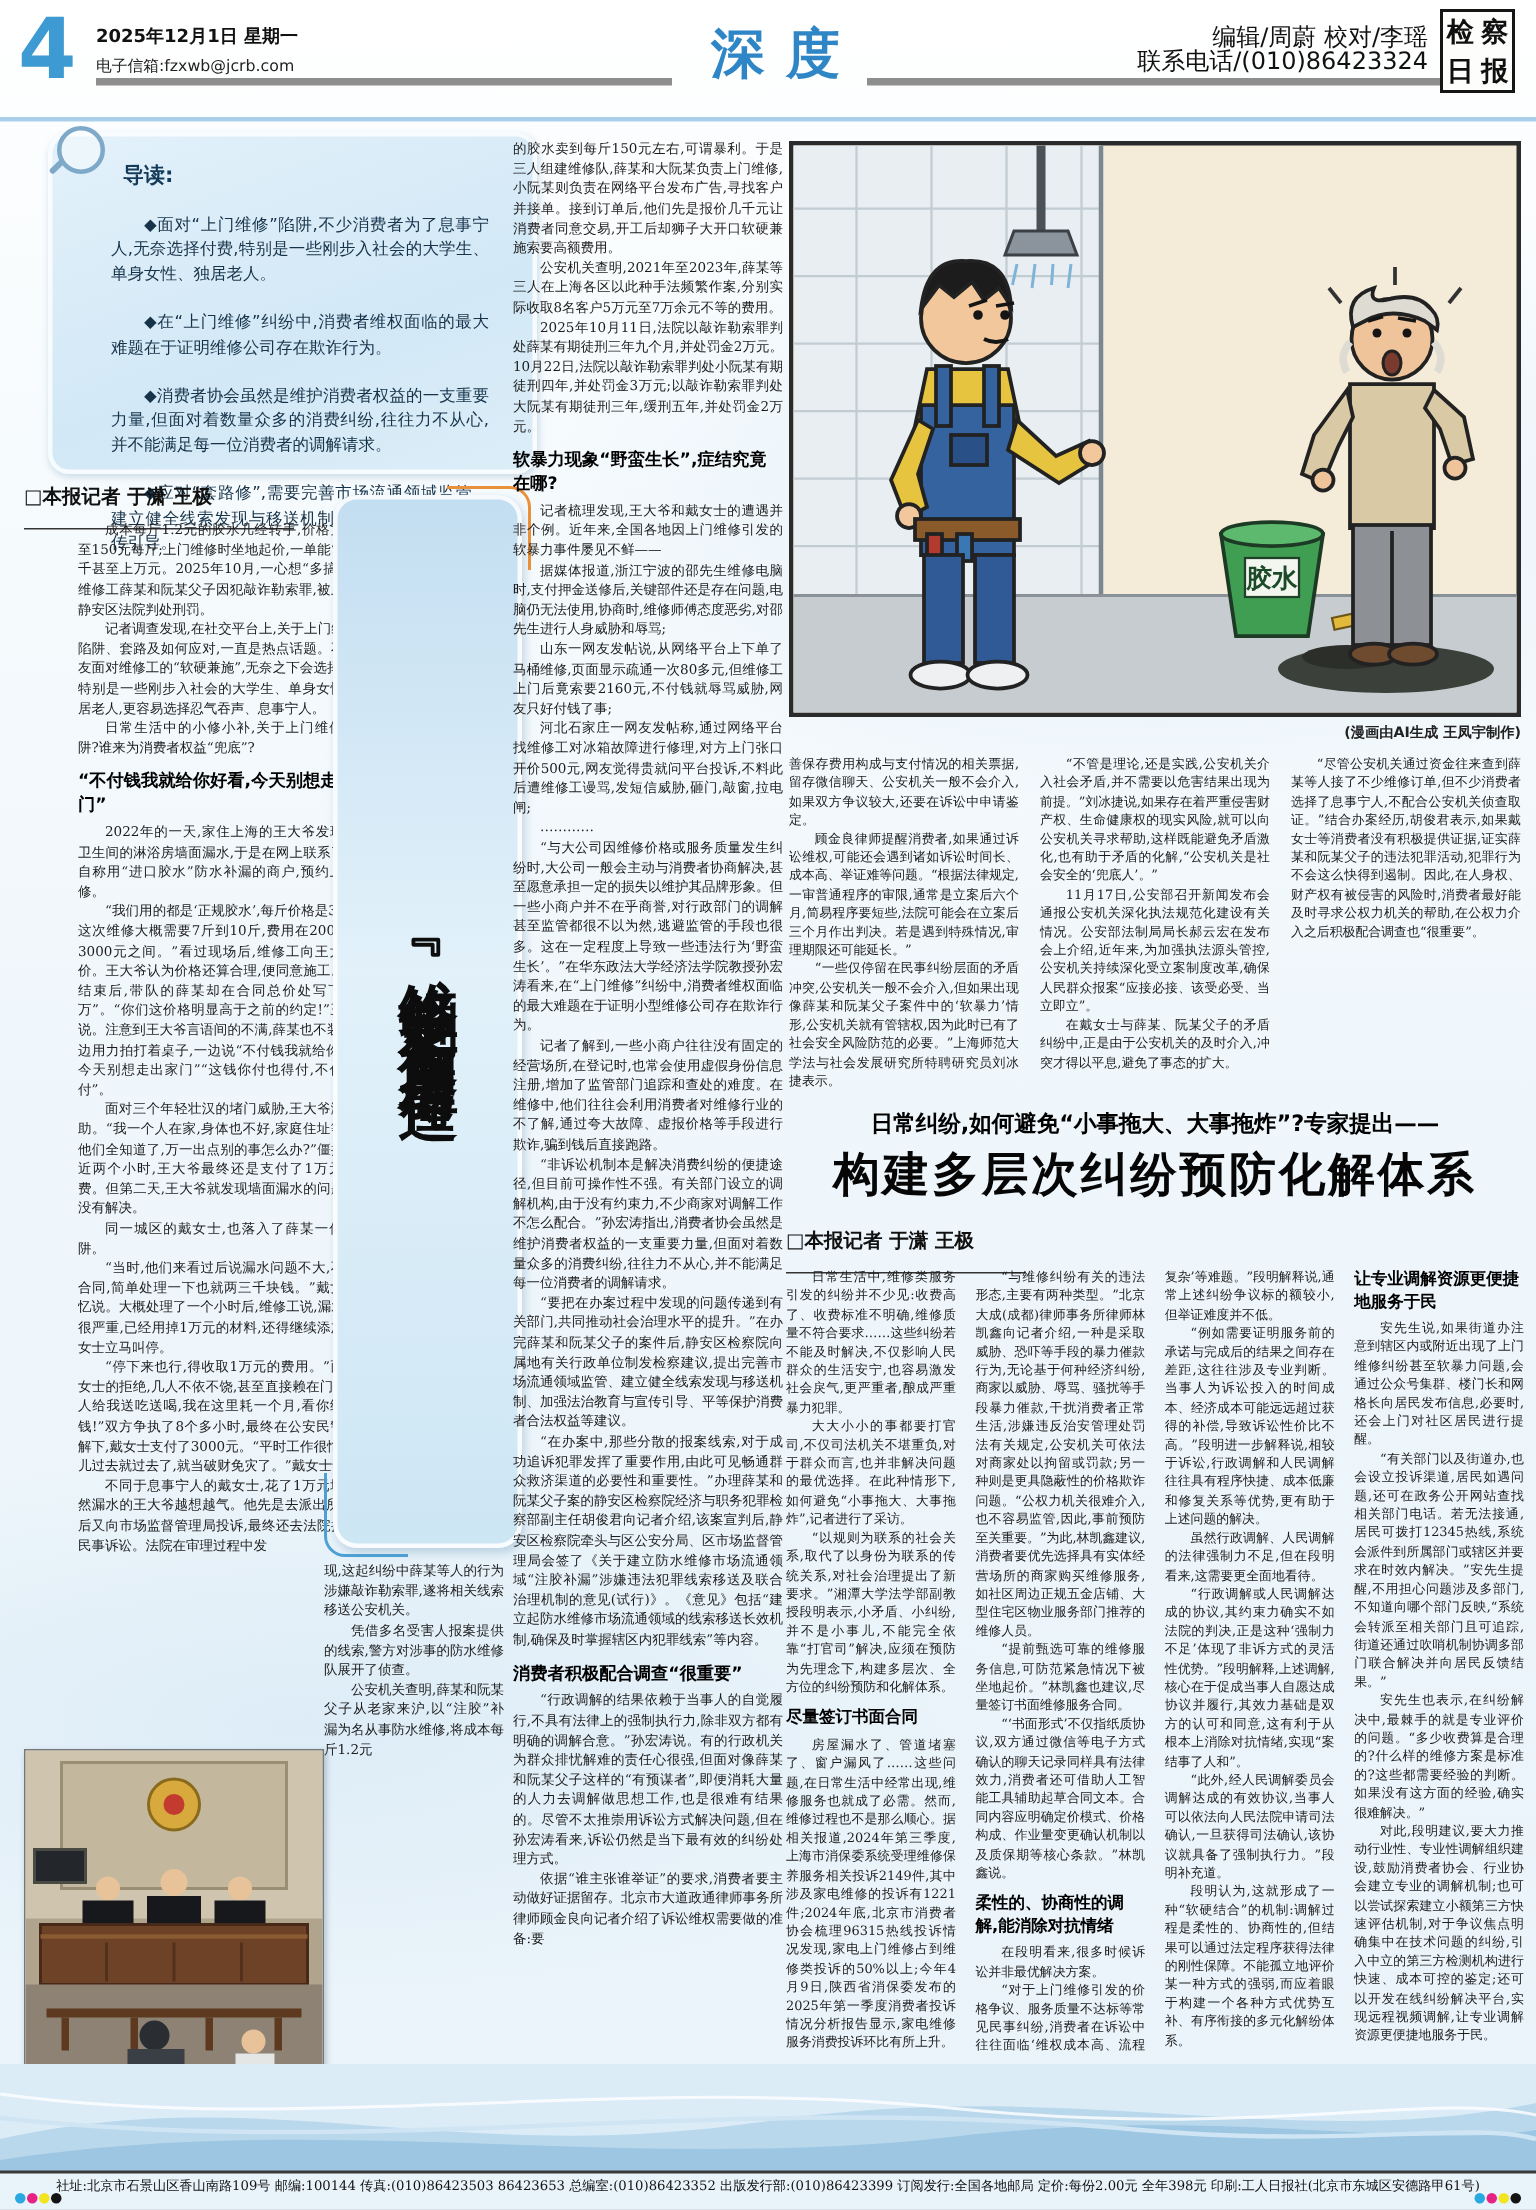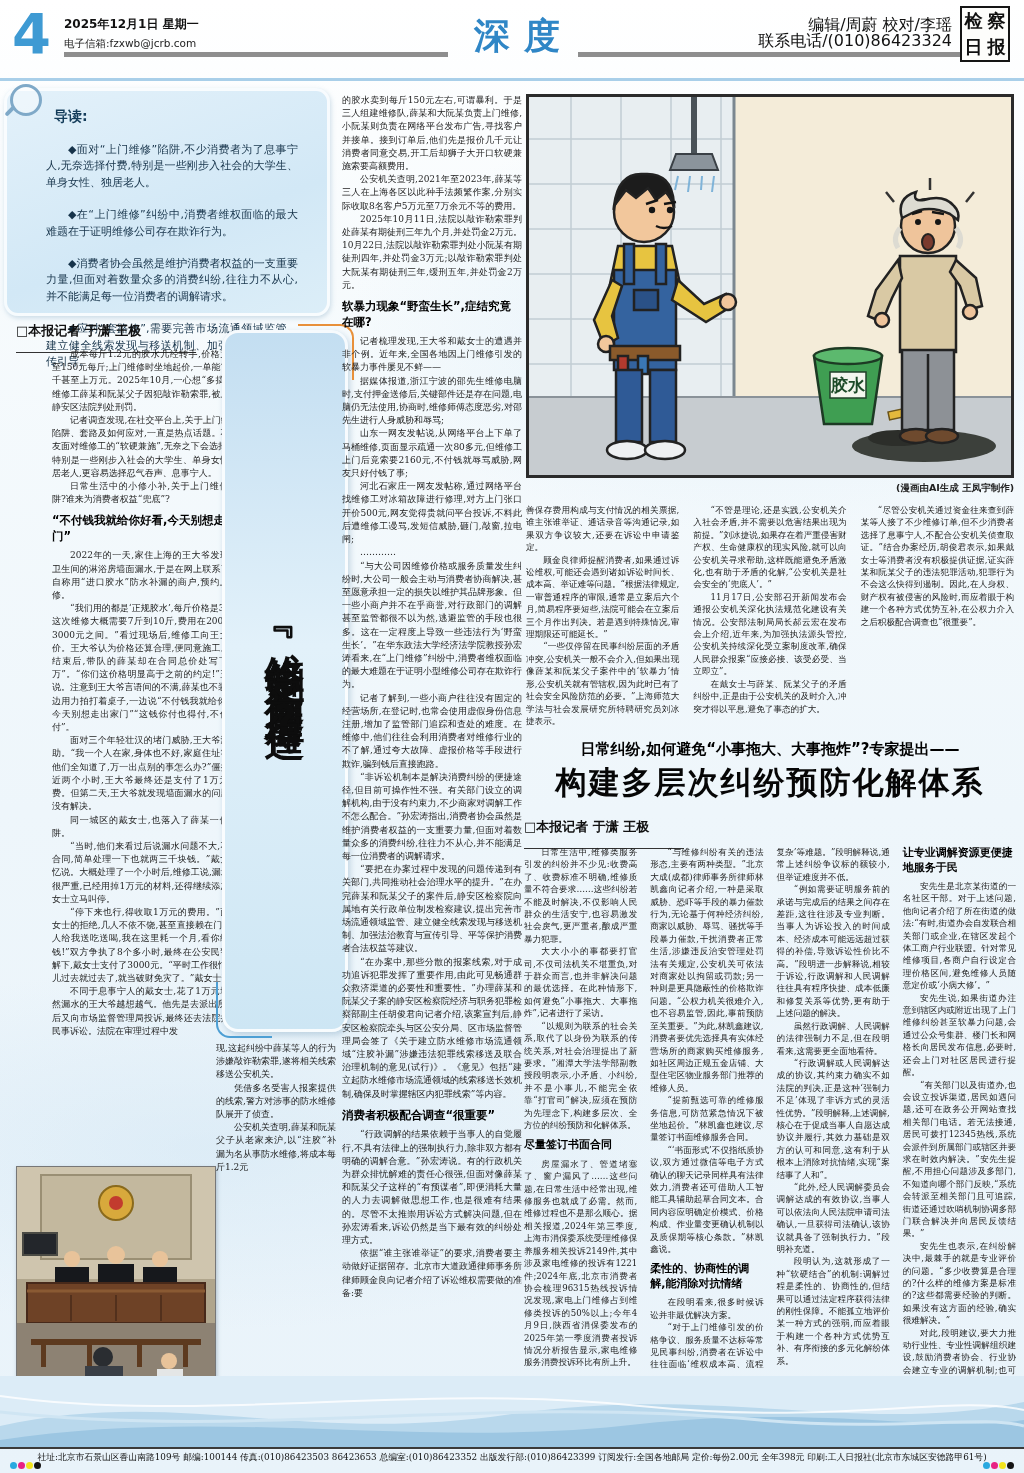--- a/index.html
+++ b/index.html
@@ -21,21 +21,21 @@
   .section-title{position:absolute;left:452px;top:12px;width:130px;text-align:center;
       font-family:"DejaVu Sans","Liberation Sans",sans-serif;font-weight:bold;font-size:36px;
       letter-spacing:14px;color:#2f86c6;text-indent:14px;}
   .editor-block{position:absolute;right:72px;top:17px;text-align:right;
       font-family:"DejaVu Sans","Liberation Sans",sans-serif;font-size:16px;color:#111;line-height:16px;}
   .logo{position:absolute;right:14px;top:6px;width:46px;height:52px;border:2.5px solid #151515;
         background:#fdfdfb;display:grid;grid-template-columns:1fr 1fr;align-items:center;justify-items:center;
         font-family:"DejaVu Serif","Liberation Serif",serif;font-weight:bold;font-size:18px;color:#101010;}
   .blue-rule{position:absolute;left:0;top:78px;width:1024px;height:3px;background:#a9cfe9;}
   
-  .highlights{position:absolute;left:4px;top:88px;width:326px;height:228px;border-radius:14px;
+  .highlights{position:absolute;left:32px;top:88px;width:326px;height:228px;border-radius:14px;
       background:linear-gradient(160deg,#e3f1fa 0%,#d2e8f6 60%,#dceef8 100%);
       box-shadow:0 0 0 3px rgba(255,255,255,.8) inset, 1px 2px 5px rgba(120,160,190,.35);
       padding:18px 16px 10px 26px;box-sizing:border-box;}
   .magnifier{position:absolute;left:6px;top:-4px;width:26px;height:26px;border:3px solid #7fa9c8;
       border-radius:50%;background:rgba(255,255,255,.4);}
   .magnifier::after{content:"";position:absolute;left:-9px;top:22px;width:12px;height:4px;background:#7fa9c8;
       transform:rotate(135deg);border-radius:2px;}
   .highlights-title{font-family:"DejaVu Sans","Liberation Sans",sans-serif;font-weight:bold;
       font-size:14px;color:#143c5a;margin:2px 0 6px 24px;}
   .highlights-body .para{font-family:"DejaVu Sans","Liberation Sans",sans-serif;font-size:11px;
@@ -269,27 +269,27 @@
           <circle cx="412" cy="128" r="3" fill="#151515"></circle>
         <path d="M386 120 l10 -3 M406 118 l12 2" stroke="#151515" stroke-width="2.5" fill="none"></path>
         <ellipse cx="402" cy="148" rx="6" ry="8" fill="#7a3a2e" stroke="#222" stroke-width="2"></ellipse>
         <path d="M368 108 l-8 -10 M440 108 l8 -10 M404 96 l0 -12" stroke="#333" stroke-width="2.5"></path>
       </g>
     </svg>
   </div>
   <div class="comic-caption">(漫画由AI生成 王凤宇制作)</div>
 
   <div class="textcol continuation cont-start">
-      <p class="para">善保存费用构成与支付情况的相关票据,谁主张谁举证、通话录音等沟通记录,如果双方争议较大,还要在诉讼中申请鉴定。</p>
+      <p class="para">善保存费用构成与支付情况的相关票据,留存微信聊天、公安机关一般不会介入,如果双方争议较大,还要在诉讼中申请鉴定。</p>
       <p class="para">顾金良律师提醒消费者,如果通过诉讼维权,可能还会遇到诸如诉讼时间长、成本高、举证难等问题。“根据法律规定,一审普通程序的审限,通常是立案后六个月,简易程序要短些,法院可能会在立案后三个月作出判决。若是遇到特殊情况,审理期限还可能延长。”</p>
       <p class="para">“一些仅停留在民事纠纷层面的矛盾冲突,公安机关一般不会介入,但如果出现像薛某和阮某父子案件中的‘软暴力’情形,公安机关就有管辖权,因为此时已有了社会安全风险防范的必要。”上海师范大学法与社会发展研究所特聘研究员刘冰捷表示。</p>
       <p class="para">“不管是理论,还是实践,公安机关介入社会矛盾,并不需要以危害结果出现为前提。”刘冰捷说,如果存在着严重侵害财产权、生命健康权的现实风险,就可以向公安机关寻求帮助,这样既能避免矛盾激化,也有助于矛盾的化解,“公安机关是社会安全的‘兜底人’。”</p>
       <p class="para">11月17日,公安部召开新闻发布会通报公安机关深化执法规范化建设有关情况。公安部法制局局长郝云宏在发布会上介绍,近年来,为加强执法源头管控,公安机关持续深化受立案制度改革,确保人民群众报案“应接必接、该受必受、当立即立”。</p>
       <p class="para">在戴女士与薛某、阮某父子的矛盾纠纷中,正是由于公安机关的及时介入,冲突才得以平息,避免了事态的扩大。</p>
-      <p class="para">“尽管公安机关通过资金往来查到薛某等人接了不少维修订单,但不少消费者选择了息事宁人,不配合公安机关侦查取证。”结合办案经历,胡俊君表示,如果戴女士等消费者没有积极提供证据,证实薛某和阮某父子的违法犯罪活动,犯罪行为不会这么快得到遏制。因此,在人身权、财产权有被侵害的风险时,而应着眼于构建一个各种方式优势互补,在公权力介入之后积极配合调查也“很重要”。</p>
+      <p class="para">“尽管公安机关通过资金往来查到薛某等人接了不少维修订单,但不少消费者选择了息事宁人,不配合公安机关侦查取证。”结合办案经历,胡俊君表示,如果戴女士等消费者没有积极提供证据,证实薛某和阮某父子的违法犯罪活动,犯罪行为不会这么快得到遏制。因此,在人身权、财产权有被侵害的风险时,消费者最好能及时寻求公权力机关的帮助,在公权力介入之后积极配合调查也“很重要”。</p>
     </div>
 
   <div class="a2-kicker">日常纠纷,如何避免“小事拖大、大事拖炸”?专家提出——</div>
   <div class="a2-title">构建多层次纠纷预防化解体系</div>
   <div class="byline a2-byline">□本报记者 于潇 王极</div>
   <div class="textcol a2-cols">
       <p class="para">日常生活中,维修类服务引发的纠纷并不少见:收费高了、收费标准不明确,维修质量不符合要求……这些纠纷若不能及时解决,不仅影响人民群众的生活安宁,也容易激发社会戾气,更严重者,酿成严重暴力犯罪。</p>
       <p class="para">大大小小的事都要打官司,不仅司法机关不堪重负,对于群众而言,也并非解决问题的最优选择。在此种情形下,如何避免“小事拖大、大事拖炸”,记者进行了采访。</p>
       <p class="para">“以规则为联系的社会关系,取代了以身份为联系的传统关系,对社会治理提出了新要求。”湘潭大学法学部副教授段明表示,小矛盾、小纠纷,并不是小事儿,不能完全依靠“打官司”解决,应须在预防为先理念下,构建多层次、全方位的纠纷预防和化解体系。</p>
       <h4 class="subhead">尽量签订书面合同</h4>
@@ -299,21 +299,20 @@
       <p class="para">“‘书面形式’不仅指纸质协议,双方通过微信等电子方式确认的聊天记录同样具有法律效力,消费者还可借助人工智能工具辅助起草合同文本。合同内容应明确定价模式、价格构成、作业量变更确认机制以及质保期等核心条款。”林凯鑫说。</p>
       <h4 class="subhead">柔性的、协商性的调解,能消除对抗情绪</h4>
       <p class="para">在段明看来,很多时候诉讼并非最优解决方案。</p>
       <p class="para">“对于上门维修引发的价格争议、服务质量不达标等常见民事纠纷,消费者在诉讼中往往面临‘维权成本高、流程复杂’等难题。”段明解释说,通常上述纠纷争议标的额较小,但举证难度并不低。</p>
       <p class="para">“例如需要证明服务前的承诺与完成后的结果之间存在差距,这往往涉及专业判断。当事人为诉讼投入的时间成本、经济成本可能远远超过获得的补偿,导致诉讼性价比不高。”段明进一步解释说,相较于诉讼,行政调解和人民调解往往具有程序快捷、成本低廉和修复关系等优势,更有助于上述问题的解决。</p>
       <p class="para">虽然行政调解、人民调解的法律强制力不足,但在段明看来,这需要更全面地看待。</p>
       <p class="para">“行政调解或人民调解达成的协议,其约束力确实不如法院的判决,正是这种‘强制力不足’体现了非诉方式的灵活性优势。”段明解释,上述调解,核心在于促成当事人自愿达成协议并履行,其效力基础是双方的认可和同意,这有利于从根本上消除对抗情绪,实现“案结事了人和”。</p>
       <p class="para">“此外,经人民调解委员会调解达成的有效协议,当事人可以依法向人民法院申请司法确认,一旦获得司法确认,该协议就具备了强制执行力。”段明补充道。</p>
       <p class="para">段明认为,这就形成了一种“软硬结合”的机制:调解过程是柔性的、协商性的,但结果可以通过法定程序获得法律的刚性保障。不能孤立地评价某一种方式的强弱,而应着眼于构建一个各种方式优势互补、有序衔接的多元化解纷体系。</p>
       <h4 class="subhead">让专业调解资源更便捷地服务于民</h4>
-      <p class="para">安先生是北京某街道的一名社区干部。对于上述问题,他向记者介绍了所在街道的做法:“有时,街道办会自发联合相关部门或企业,在辖区发起个体工商户行业联盟。针对常见维修项目,各商户自行设定合理价格区间,避免维修人员随意定价或‘小病大修’。”</p>
       <p class="para">安先生说,如果街道办注意到辖区内或附近出现了上门维修纠纷甚至软暴力问题,会通过公众号集群、楼门长和网格长向居民发布信息,必要时,还会上门对社区居民进行提醒。</p>
       <p class="para">“有关部门以及街道办,也会设立投诉渠道,居民如遇问题,还可在政务公开网站查找相关部门电话。若无法接通,居民可拨打12345热线,系统会派件到所属部门或辖区并要求在时效内解决。”安先生提醒,不用担心问题涉及多部门,不知道向哪个部门反映,“系统会转派至相关部门且可追踪,街道还通过吹哨机制协调多部门联合解决并向居民反馈结果。”</p>
       <p class="para">安先生也表示,在纠纷解决中,最棘手的就是专业评价的问题。“多少收费算是合理的?什么样的维修方案是标准的?这些都需要经验的判断。如果没有这方面的经验,确实很难解决。”</p>
       <p class="para">对此,段明建议,要大力推动行业性、专业性调解组织建设,鼓励消费者协会、行业协会建立专业的调解机制;也可以尝试探索建立小额第三方快速评估机制,对于争议焦点明确集中在技术问题的纠纷,引入中立的第三方检测机构进行快速、成本可控的鉴定;还可以开发在线纠纷解决平台,实现远程视频调解,让专业调解资源更便捷地服务于民。</p>
     </div>
 
   <div class="photo">
     <svg viewBox="0 0 198 238" xmlns="http://www.w3.org/2000/svg">
       <rect width="198" height="238" fill="#b0a58c"></rect>
       <rect x="0" y="0" width="198" height="112" fill="#cfc5ae"></rect>

